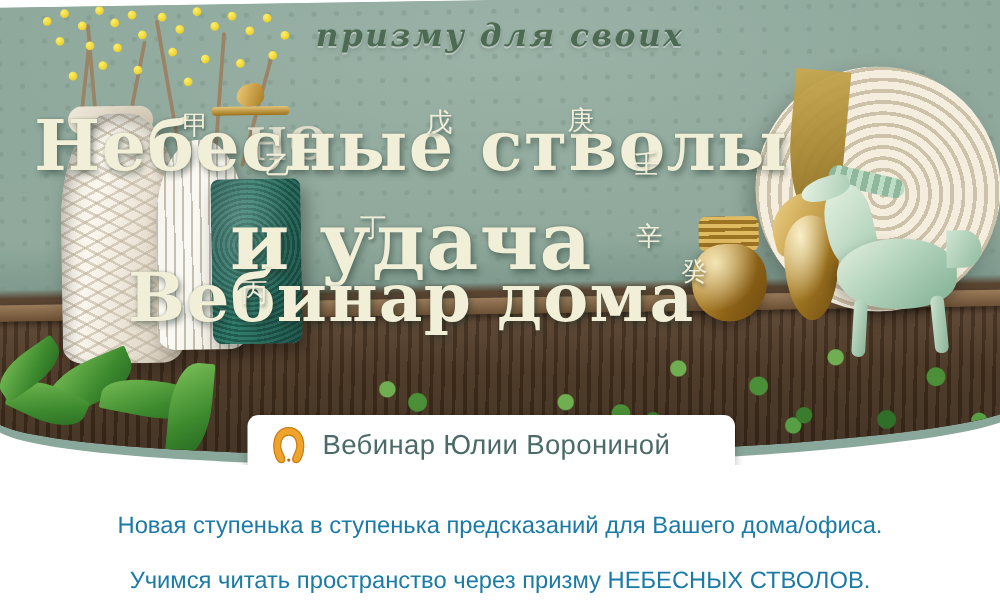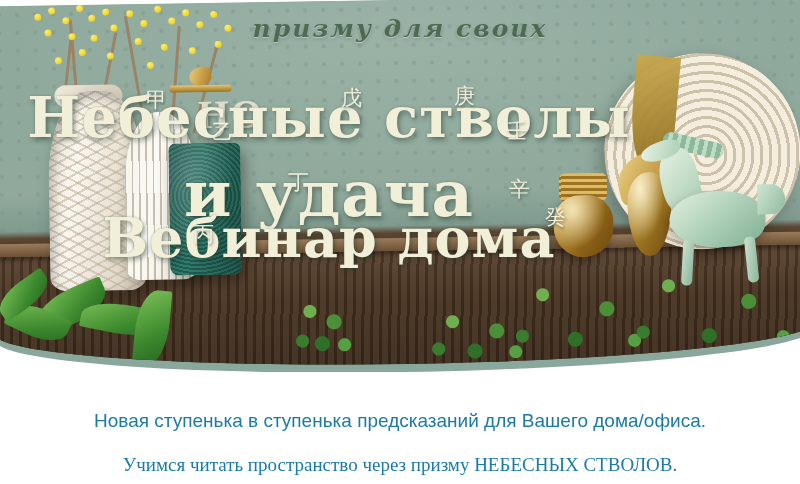--- a/index.html
+++ b/index.html
@@ -264,21 +264,21 @@
   #subcopy {
     position:absolute; left:0; top:382px; width:800px;
     text-align:center;
   }
   .subline {
     font-family:"Liberation Sans", sans-serif;
     font-size:19px; color:#1b7ba6; line-height:34px;
     white-space:nowrap;
   }
   #sub1 { margin-top:22px; }
-  #sub2 { margin-top:10px;font-family:Liberation Serif, serif; }
+  #sub2 { margin-top:10px; }
 </style>
 </head>
 <body>
 
 <div id="page">
 
   <div id="banner">
     <div id="banner-inner">
       <div id="photo">
 
@@ -371,20 +371,31 @@
         <span class="stem" style="left: 212px; top: 118px;">乙</span>
         <span class="stem" style="left: 341px; top: 84px;">戊</span>
         <span class="stem" style="left: 454px; top: 82px;">庚</span>
         <span class="stem" style="left: 507px; top: 117px;">壬</span>
         <span class="stem" style="left: 288px; top: 168px;">丁</span>
         <span class="stem" style="left: 509px; top: 175px;">辛</span>
         <span class="stem" style="left: 193px; top: 220px;">丙</span>
         <span class="stem" style="left: 545px; top: 203px;">癸</span>
       </div>
 
+    <div id="webinar">
+      <span id="horseshoe">
+        <svg width="30" height="32" viewBox="0 0 30 32" aria-hidden="true">
+          <path d="M15 2 C23 2 27 9 27 17 C27 24 24 30 21 30 C18.5 30 17.5 28 18.5 25.5
+                   C20 22 21.5 19.5 21.5 16.5 C21.5 11.5 19 8 15 8 C11 8 8.5 11.5 8.5 16.5
+                   C8.5 19.5 10 22 11.5 25.5 C12.5 28 11.5 30 9 30 C6 30 3 24 3 17 C3 9 7 2 15 2 Z" fill="#f0a32a" stroke="#c87d12" stroke-width="1"></path>
+          <circle cx="15" cy="28" r="1.3" fill="#b06f10"></circle>
+        </svg>
+      </span>
+      <span id="webinar-label">Вебинар Юлии Ворониной</span>
+    </div>
   </div>
 
   <div id="subcopy">
     <div class="subline" id="sub1">Новая ступенька в ступенька предсказаний для Вашего дома/офиса.</div>
     <div class="subline" id="sub2">Учимся читать пространство через призму НЕБЕСНЫХ СТВОЛОВ.</div>
   </div>
 
 </div>
 
 </body></html>

